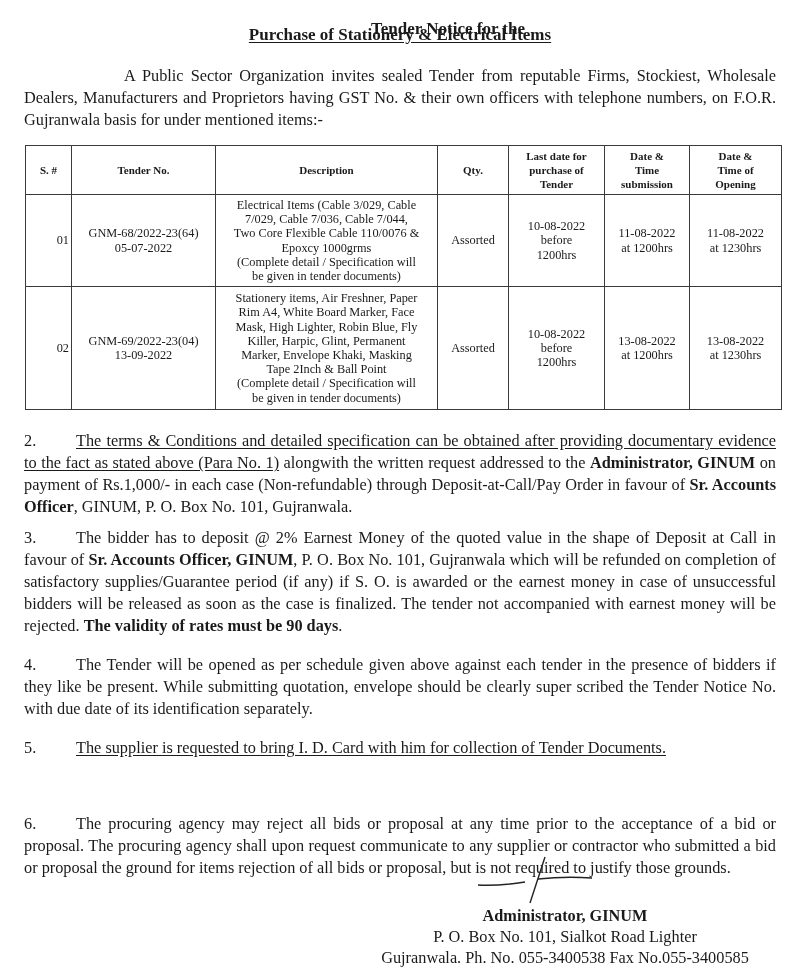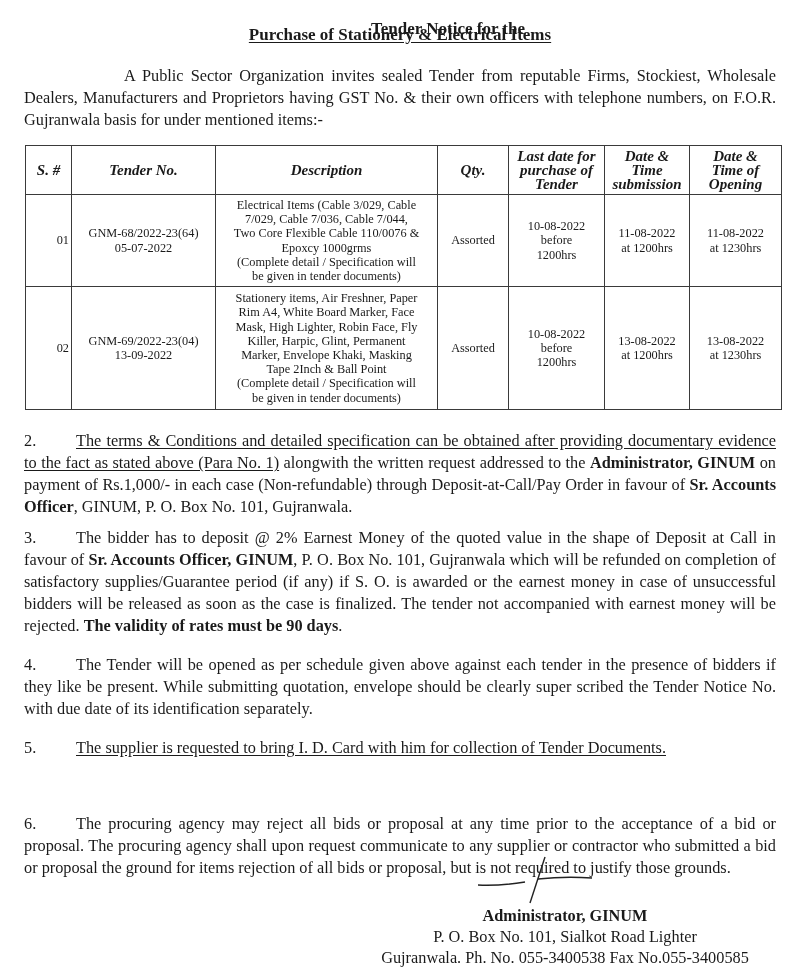--- a/index.html
+++ b/index.html
@@ -56,22 +56,21 @@
     }
     table.tenders th, table.tenders td {
       border: 1.3px solid #3a3a3a;
       text-align: center;
       vertical-align: middle;
       padding: 1px 2px;
     }
     table.tenders th {
       font-weight: bold;
       height: 46px;
-      font-size: 15px;
-      font-style: italic;
+      font-size: 11px;
     }
     table.tenders td.sno { text-align: right; padding-left: 7px; }
     table.tenders tr.r1 td { height: 89px; }
     table.tenders tr.r2 td { height: 120px; }
     .cell-line { display: block; }
 
     .pnum {
       display: inline-block;
       width: 52px;
       text-indent: 0;
@@ -179,21 +178,21 @@
       </tr>
       <tr class="r2">
         <td class="sno">02</td>
         <td>
           <span class="cell-line">GNM-69/2022-23(04)</span>
           <span class="cell-line">13-09-2022</span>
         </td>
         <td>
           <span class="cell-line">Stationery items, Air Freshner, Paper</span>
           <span class="cell-line">Rim A4, White Board Marker, Face</span>
-          <span class="cell-line">Mask, High Lighter, Robin Face, Fly</span>
+          <span class="cell-line">Mask, High Lighter, Robin Blue, Fly</span>
           <span class="cell-line">Killer, Harpic, Glint, Permanent</span>
           <span class="cell-line">Marker, Envelope Khaki, Masking</span>
           <span class="cell-line">Tape 2Inch &amp; Ball Point</span>
           <span class="cell-line">(Complete detail / Specification will</span>
           <span class="cell-line">be given in tender documents)</span>
         </td>
         <td>Assorted</td>
         <td>
           <span class="cell-line">10-08-2022</span>
           <span class="cell-line">before</span>

